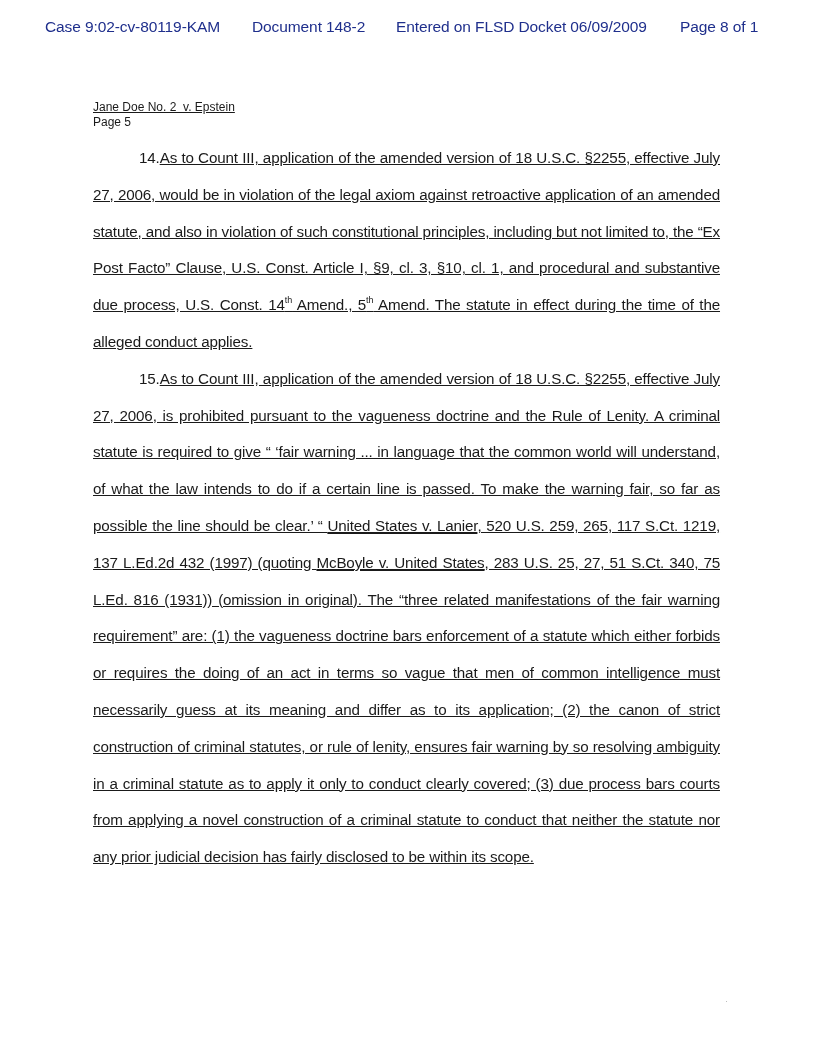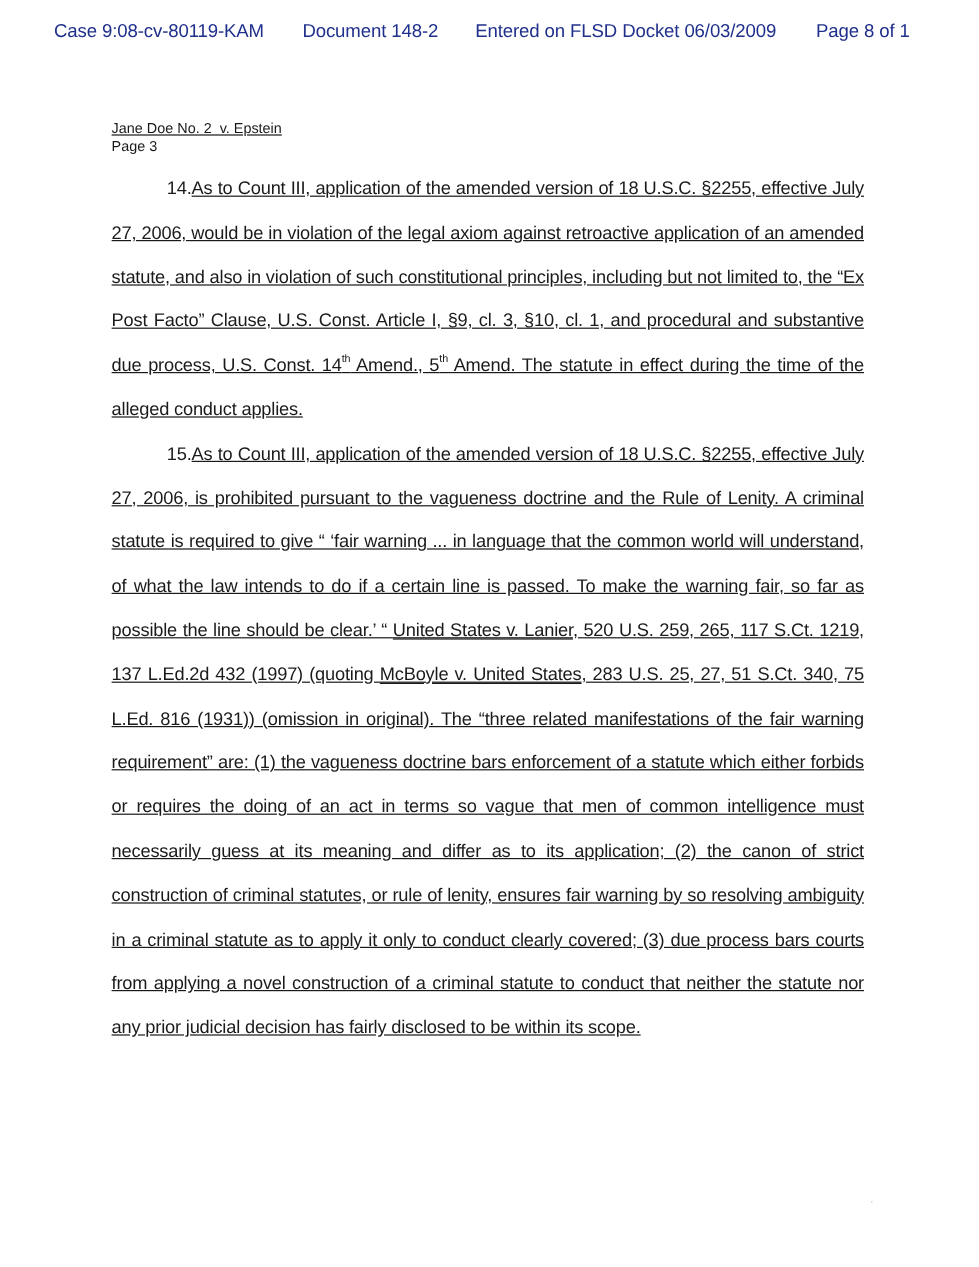--- a/index.html
+++ b/index.html
@@ -79,29 +79,29 @@
       top: 1001px;
       width: 1px;
       height: 1px;
       background: #bdbdbd;
     }
   </style>
 </head>
 <body>
 
 <div class="ecf-header">
-  <span style="left:45px;">Case 9:08-cv-80119-KAM</span>
+  <span style="left:45px;">Case 9:02-cv-80119-KAM</span>
   <span style="left:252px;">Document 148-2</span>
-  <span style="left:396px;">Entered on FLSD Docket 06/03/2009</span>
+  <span style="left:396px;">Entered on FLSD Docket 06/09/2009</span>
   <span style="left:680px;">Page 8 of 1</span>
 </div>
 
 <div class="running-head">
   <div style="white-space:pre;text-decoration:underline;">Jane Doe No. 2  v. Epstein</div>
-  <div>Page 3</div>
+  <div>Page 5</div>
 </div>
 
 <div class="body-text">
   <p class="para"><span class="num">14.</span><span>As to Count III, application of the amended version of 18 U.S.C. §2255, effective July 27, 2006, would be in violation of the legal axiom against retroactive application of an amended statute, and also in violation of such constitutional principles, including but not limited to, the “Ex Post Facto” Clause, U.S. Const. Article I, §9, cl. 3, §10, cl. 1,  and procedural and substantive due process, U.S. Const. 14</span><sup>th</sup><span> Amend., 5</span><sup>th</sup><span> Amend.  The statute in effect during the time of the alleged conduct applies.</span></p>
   <p class="para"><span class="num">15.</span><span>As to Count III, application of the amended version of 18 U.S.C. §2255, effective July 27, 2006, is prohibited pursuant to the vagueness doctrine and the Rule of Lenity. A criminal statute is required to give “ ‘fair warning ... in language that the common world will understand, of what the law intends to do if a certain line is passed. To make the warning fair, so far as possible the line should be clear.’ “ </span><u>United States v. Lanier</u><span>, 520 U.S. 259, 265, 117 S.Ct. 1219, 137 L.Ed.2d 432 (1997) (quoting </span><u>McBoyle v. United States</u><span>, 283 U.S. 25, 27, 51 S.Ct. 340, 75 L.Ed. 816 (1931)) (omission in original).  The “three related manifestations of the fair warning requirement” are: (1) the vagueness doctrine bars enforcement of a statute which either forbids or requires the doing of an act in terms so vague that men of common intelligence must necessarily guess at its meaning and differ as to its application; (2) the canon of strict construction of criminal statutes, or rule of lenity, ensures fair warning by so resolving ambiguity in a criminal statute as to apply it only to conduct clearly covered; (3) due process bars courts from applying a novel construction of a criminal statute to conduct that neither the statute nor any prior judicial decision has fairly disclosed to be within its scope.</span></p>
 </div>
 
 <div class="speck"></div>
 
 </body></html>

